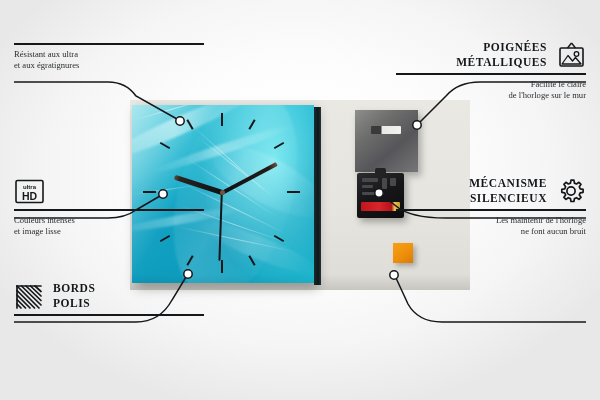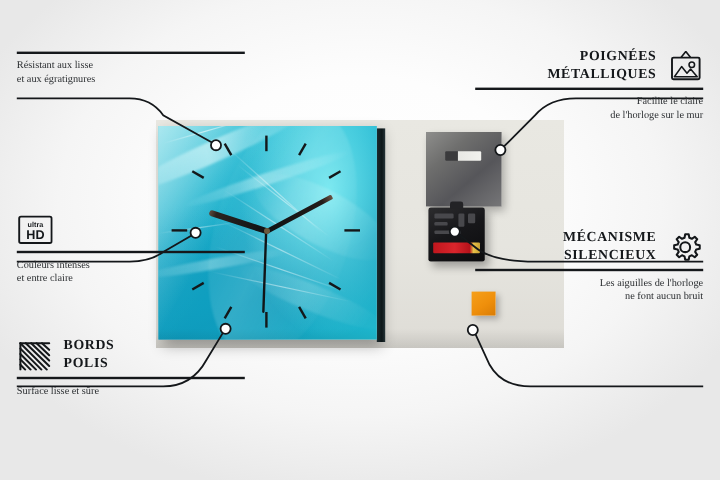--- a/index.html
+++ b/index.html
@@ -316,37 +316,37 @@
 
     <path d="M586,218 L446,218 Q410,218 396,206 L382,195"></path>
     <circle cx="379" cy="193" r="4.2"></circle>
 
     <path d="M586,322 L442,322 Q418,322 408,304 L396,278"></path>
     <circle cx="394" cy="275" r="4.2"></circle>
   </svg>
 
   <div class="callout left" style="left:14px;top:40px;">
     <div class="co-rule"></div>
-    <div class="co-desc">Résistant aux lisse
+    <div class="co-desc">Résistant aux ultra
 et aux égratignures</div>
   </div>
 
   <div class="callout left" style="left:14px;top:176px;">
     <div class="co-head">
       <span class="co-icon">
         <svg width="29" height="25" viewBox="0 0 29 25">
           <rect x="1" y="1.5" width="27" height="22" rx="1.5" fill="none" stroke="currentColor" stroke-width="1.6"></rect>
           <text x="14.5" y="10" font-family="Liberation Sans, sans-serif" font-size="6" font-weight="bold" text-anchor="middle" fill="currentColor">ultra</text>
           <text x="14.5" y="20.5" font-family="Liberation Sans, sans-serif" font-size="10.5" font-weight="bold" text-anchor="middle" fill="currentColor">HD</text>
         </svg>
       </span>
     </div>
     <div class="co-rule"></div>
     <div class="co-desc">Couleurs intenses
-et entre claire</div>
+et image lisse</div>
   </div>
 
   <div class="callout left" style="left:14px;top:281px;">
     <div class="co-head">
       <span class="co-icon">
         <svg width="29" height="25" viewBox="0 0 29 25">
           <g stroke="currentColor" stroke-width="1.7" stroke-linecap="round">
             <path d="M2 2 L26 2"></path>
             <path d="M2 2 L2 24"></path>
             <path d="M2 2 L24 24"></path>
@@ -358,51 +358,50 @@
             <path d="M2 11 L15 24"></path>
             <path d="M2 15.5 L10.5 24"></path>
             <path d="M2 20 L6 24"></path>
           </g>
         </svg>
       </span>
       <span class="co-title">BORDS
 POLIS</span>
     </div>
     <div class="co-rule"></div>
-    <div class="co-desc">Surface lisse et sûre</div>
   </div>
 
   <div class="callout right" style="left:396px;top:40px;">
     <div class="co-head">
       <span class="co-icon">
         <svg width="29" height="27" viewBox="0 0 29 27">
           <path d="M14.5 1 L10.5 6 M14.5 1 L18.5 6" fill="none" stroke="currentColor" stroke-width="1.4"></path>
           <rect x="3" y="6" width="23" height="18" rx="1.2" fill="none" stroke="currentColor" stroke-width="1.6"></rect>
           <circle cx="19.5" cy="12" r="2.3" fill="none" stroke="currentColor" stroke-width="1.3"></circle>
           <path d="M5 22 L11 13.5 L15.5 19 L18.5 15.5 L24 22 Z" fill="none" stroke="currentColor" stroke-width="1.3" stroke-linejoin="round"></path>
         </svg>
       </span>
       <span class="co-title">POIGNÉES
 MÉTALLIQUES</span>
     </div>
     <div class="co-rule"></div>
     <div class="co-desc">Facilite le claire
 de l'horloge sur le mur</div>
   </div>
 
-  <div class="callout right" style="left:396px;top:191px;">
+  <div class="callout right" style="left:396px;top:176px;">
     <div class="co-head">
       <span class="co-icon">
         <svg width="28" height="28" viewBox="0 0 28 28">
           <path d="M14 3.2 l2.9 .0 .55 2.9 2.1 .9 2.4-1.7 2.05 2.05 -1.7 2.4 .9 2.1 2.9 .55 0 2.9 -2.9 .55 -.9 2.1 1.7 2.4 -2.05 2.05 -2.4-1.7 -2.1 .9 -.55 2.9 -2.9 0 -.55-2.9 -2.1-.9 -2.4 1.7 -2.05-2.05 1.7-2.4 -.9-2.1 -2.9-.55 0-2.9 2.9-.55 .9-2.1 -1.7-2.4 2.05-2.05 2.4 1.7 2.1-.9 z" fill="none" stroke="currentColor" stroke-width="1.7" stroke-linejoin="round"></path>
           <circle cx="14" cy="14" r="4.1" fill="none" stroke="currentColor" stroke-width="1.7"></circle>
         </svg>
       </span>
       <span class="co-title">MÉCANISME
 SILENCIEUX</span>
     </div>
     <div class="co-rule"></div>
-    <div class="co-desc">Les aiguilles de l'horloge
+    <div class="co-desc">Les maintenir de l'horloge
 ne font aucun bruit</div>
   </div>
 
 
 </div>
 
 </body></html>

